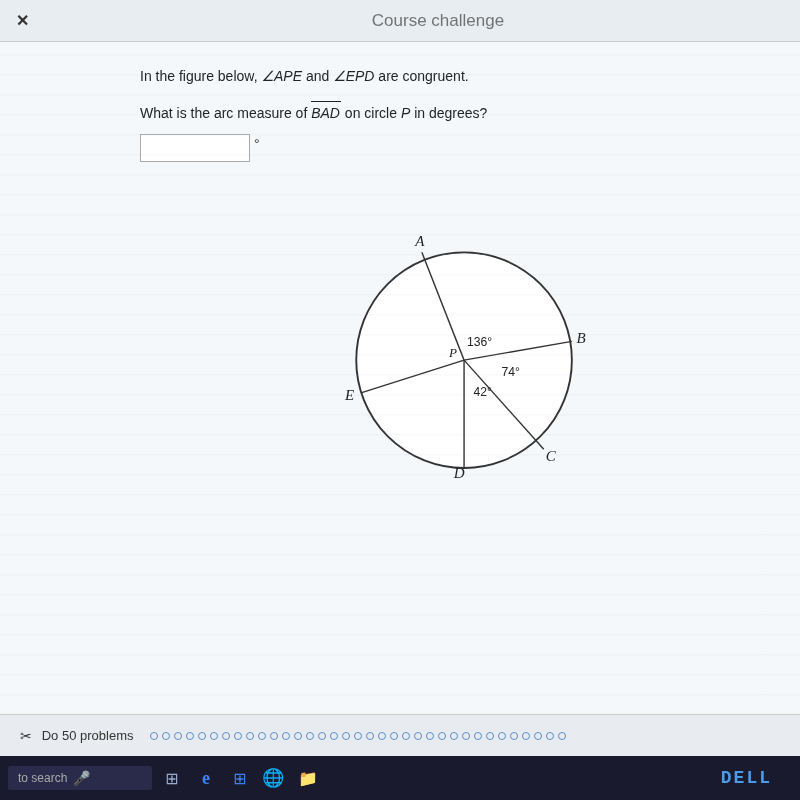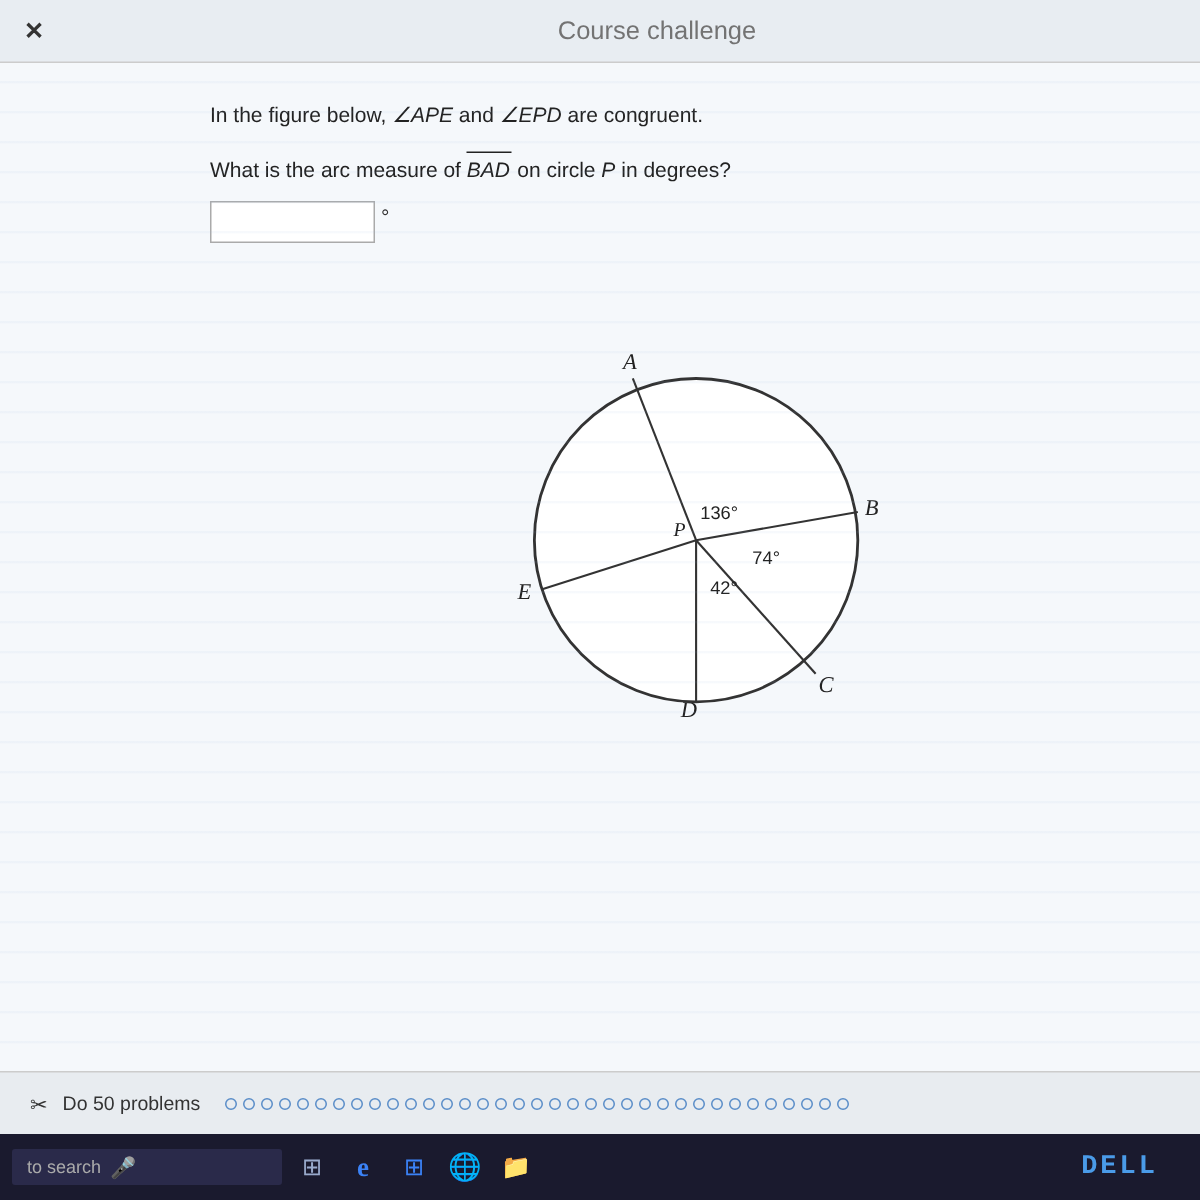--- a/index.html
+++ b/index.html
@@ -158,21 +158,21 @@
     .search-area {
       display: flex;
       align-items: center;
       background: #2a2a4a;
       border-radius: 2px;
       padding: 4px 10px;
       color: #aaa;
       font-size: 12px;
       font-family: Arial, sans-serif;
       gap: 6px;
-      width: 180px;
+      width: 144px;
     }
 
     .taskbar-icon {
       width: 28px;
       height: 28px;
       display: flex;
       align-items: center;
       justify-content: center;
       cursor: pointer;
     }

